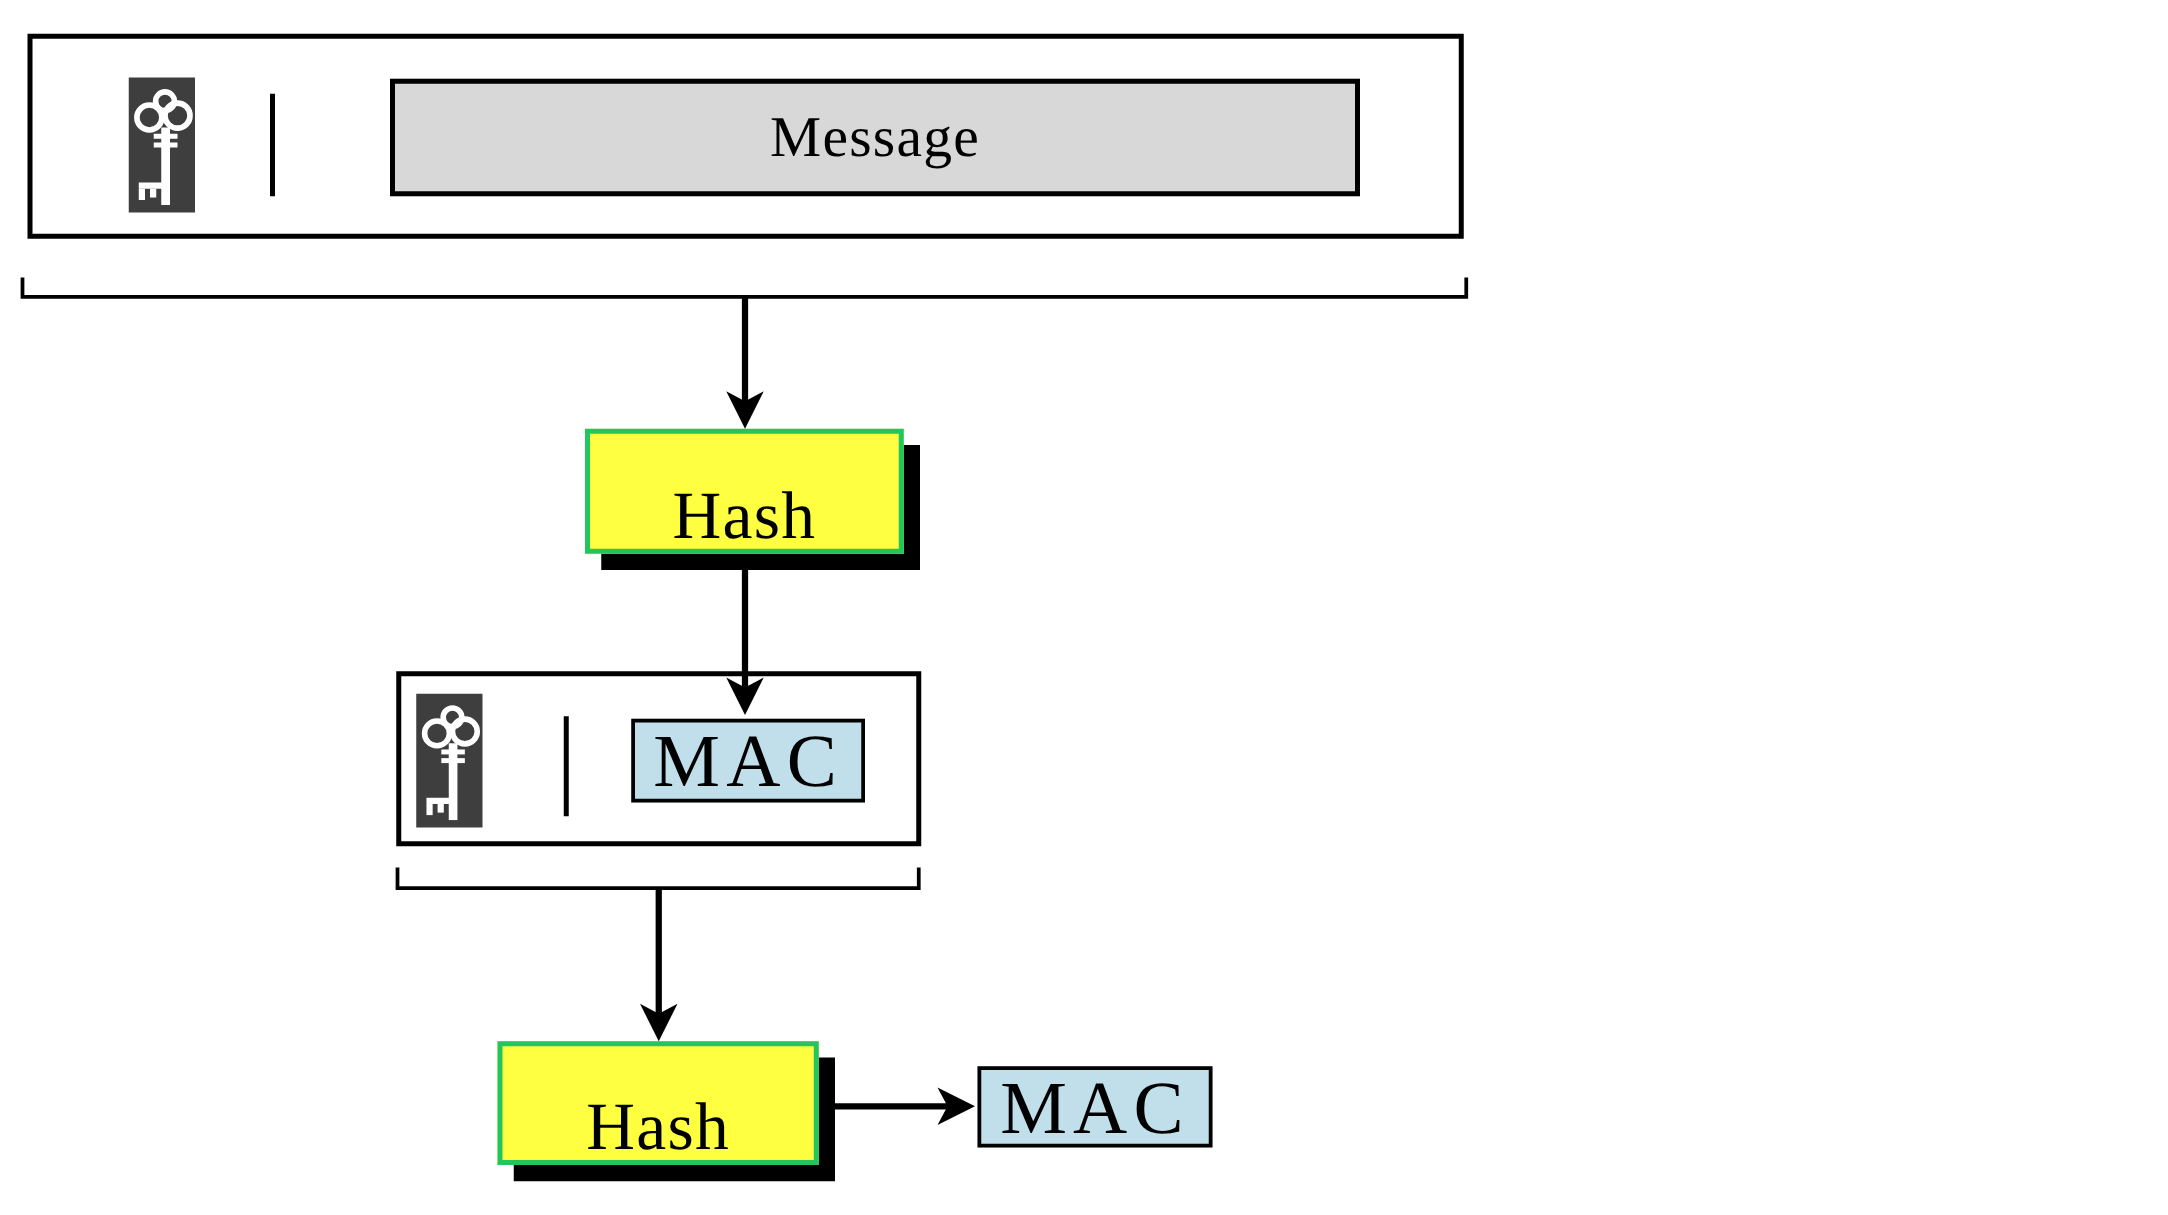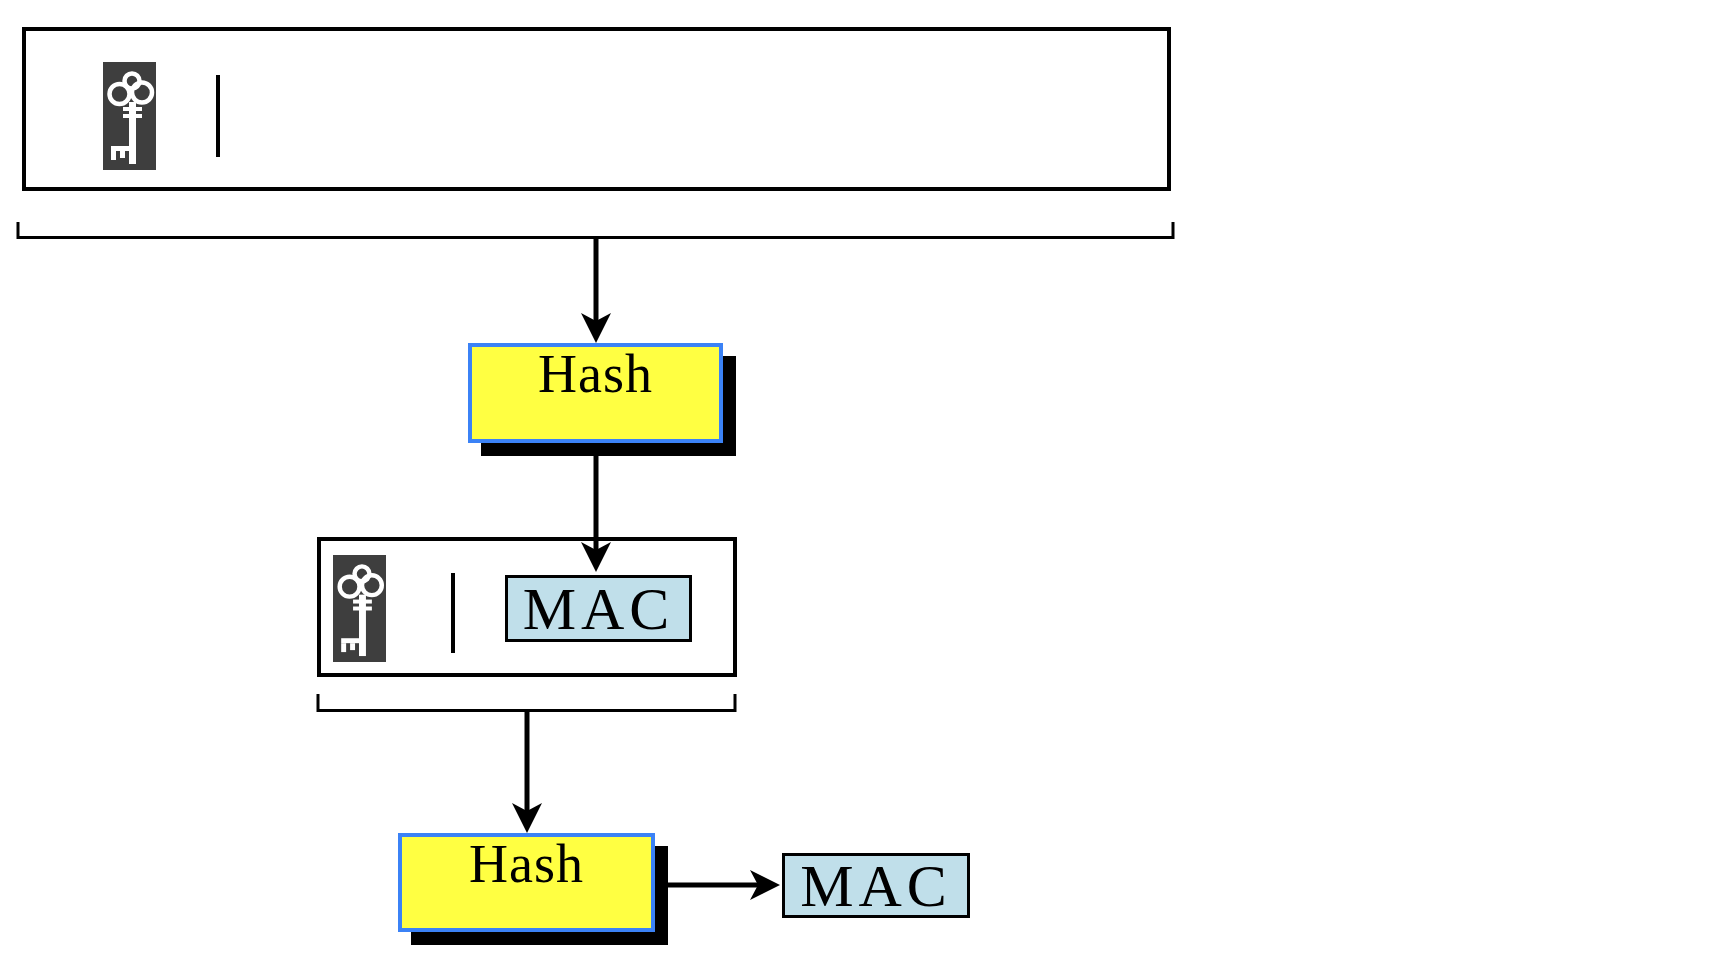--- a/index.html
+++ b/index.html
@@ -16,24 +16,24 @@
   .container-box {
     border: 4px solid #000000;
     background: #ffffff;
   }
   .message-box {
     border: 4px solid #000000;
     background: #d8d8d8;
     display: flex; align-items: center; justify-content: center;
   }
   .hash-box {
-    border: 4px solid #3b82f6;
+    border: 4px solid #22c55e;
     background: #ffff42;
     box-shadow: 13px 13px 0 0 #000000;
-    display: flex; align-items: flex-start; justify-content: center;
+    display: flex; align-items: flex-end; justify-content: center;
   }
   .mac-box {
     border: 3px solid #000000;
     background: #c0dfea;
     display: flex; align-items: center; justify-content: center;
   }
   .key-badge {
     background: #3e3e3e;
   }
   .key-badge svg { display: block; width: 100%; height: 100%; }
@@ -73,20 +73,23 @@
       <rect x="20" y="45" width="19" height="4" fill="#ffffff"></rect>
       <rect x="20" y="52" width="19" height="4" fill="#ffffff"></rect>
       <rect x="8" y="84" width="19" height="5" fill="#ffffff"></rect>
       <rect x="8" y="89" width="5" height="9" fill="#ffffff"></rect>
       <rect x="17" y="89" width="5" height="7" fill="#ffffff"></rect>
     </svg>
   </div>
 
   <div class="abs concat-bar" style="left:216px; top:75px; width:4px; height:82px;"></div>
 
+  <div class="abs message-box" style="left: 312px; top: 63px; width: 776px; height: 94px; background-color: rgb(216, 216, 216);">
+    <span class="label message-label">Message</span>
+  </div>
 
   <div class="abs hash-box" style="left: 468px; top: 343px; width: 255px; height: 100px; background-color: rgb(255, 255, 66);">
     <span class="label hash-label">Hash</span>
   </div>
 
   <div class="abs container-box" style="left:317px; top:537px; width:420px; height:140px;"></div>
 
   <div class="abs key-badge" style="left: 333px; top: 555px; width: 53px; height: 107px; background-color: rgb(62, 62, 62);">
     <svg viewBox="0 0 53 108">
       <circle cx="29" cy="19" r="7.5" stroke="#ffffff" stroke-width="4.5" fill="none"></circle>

